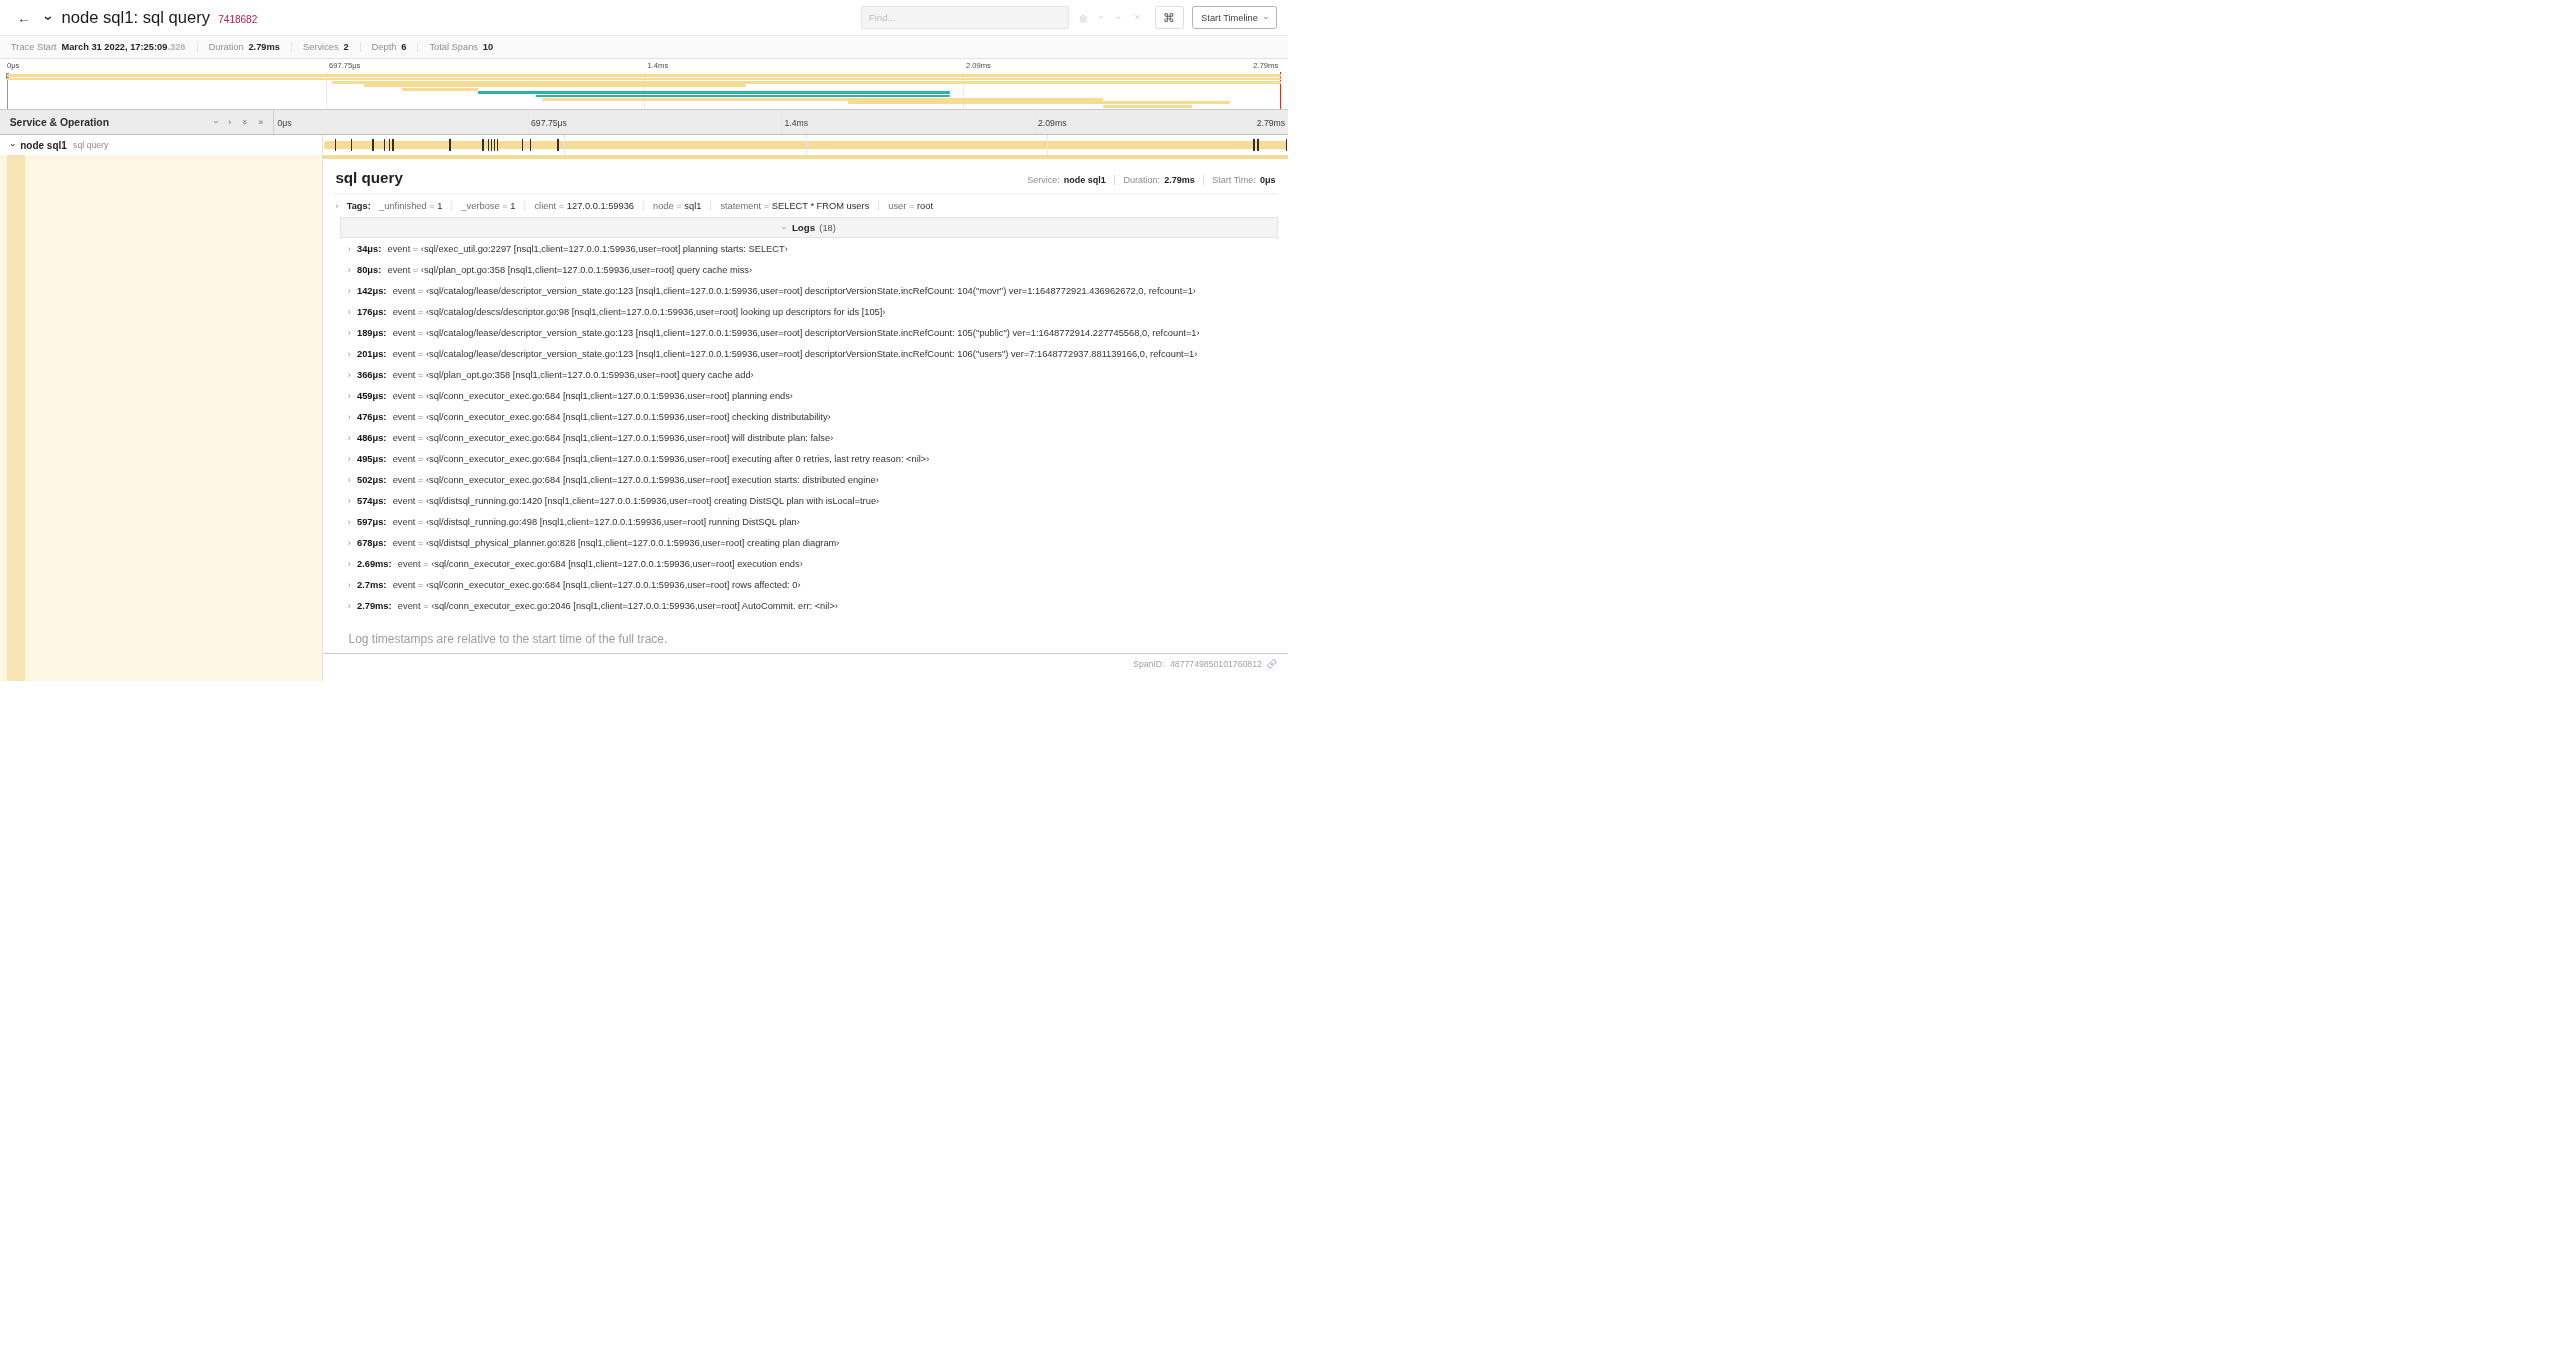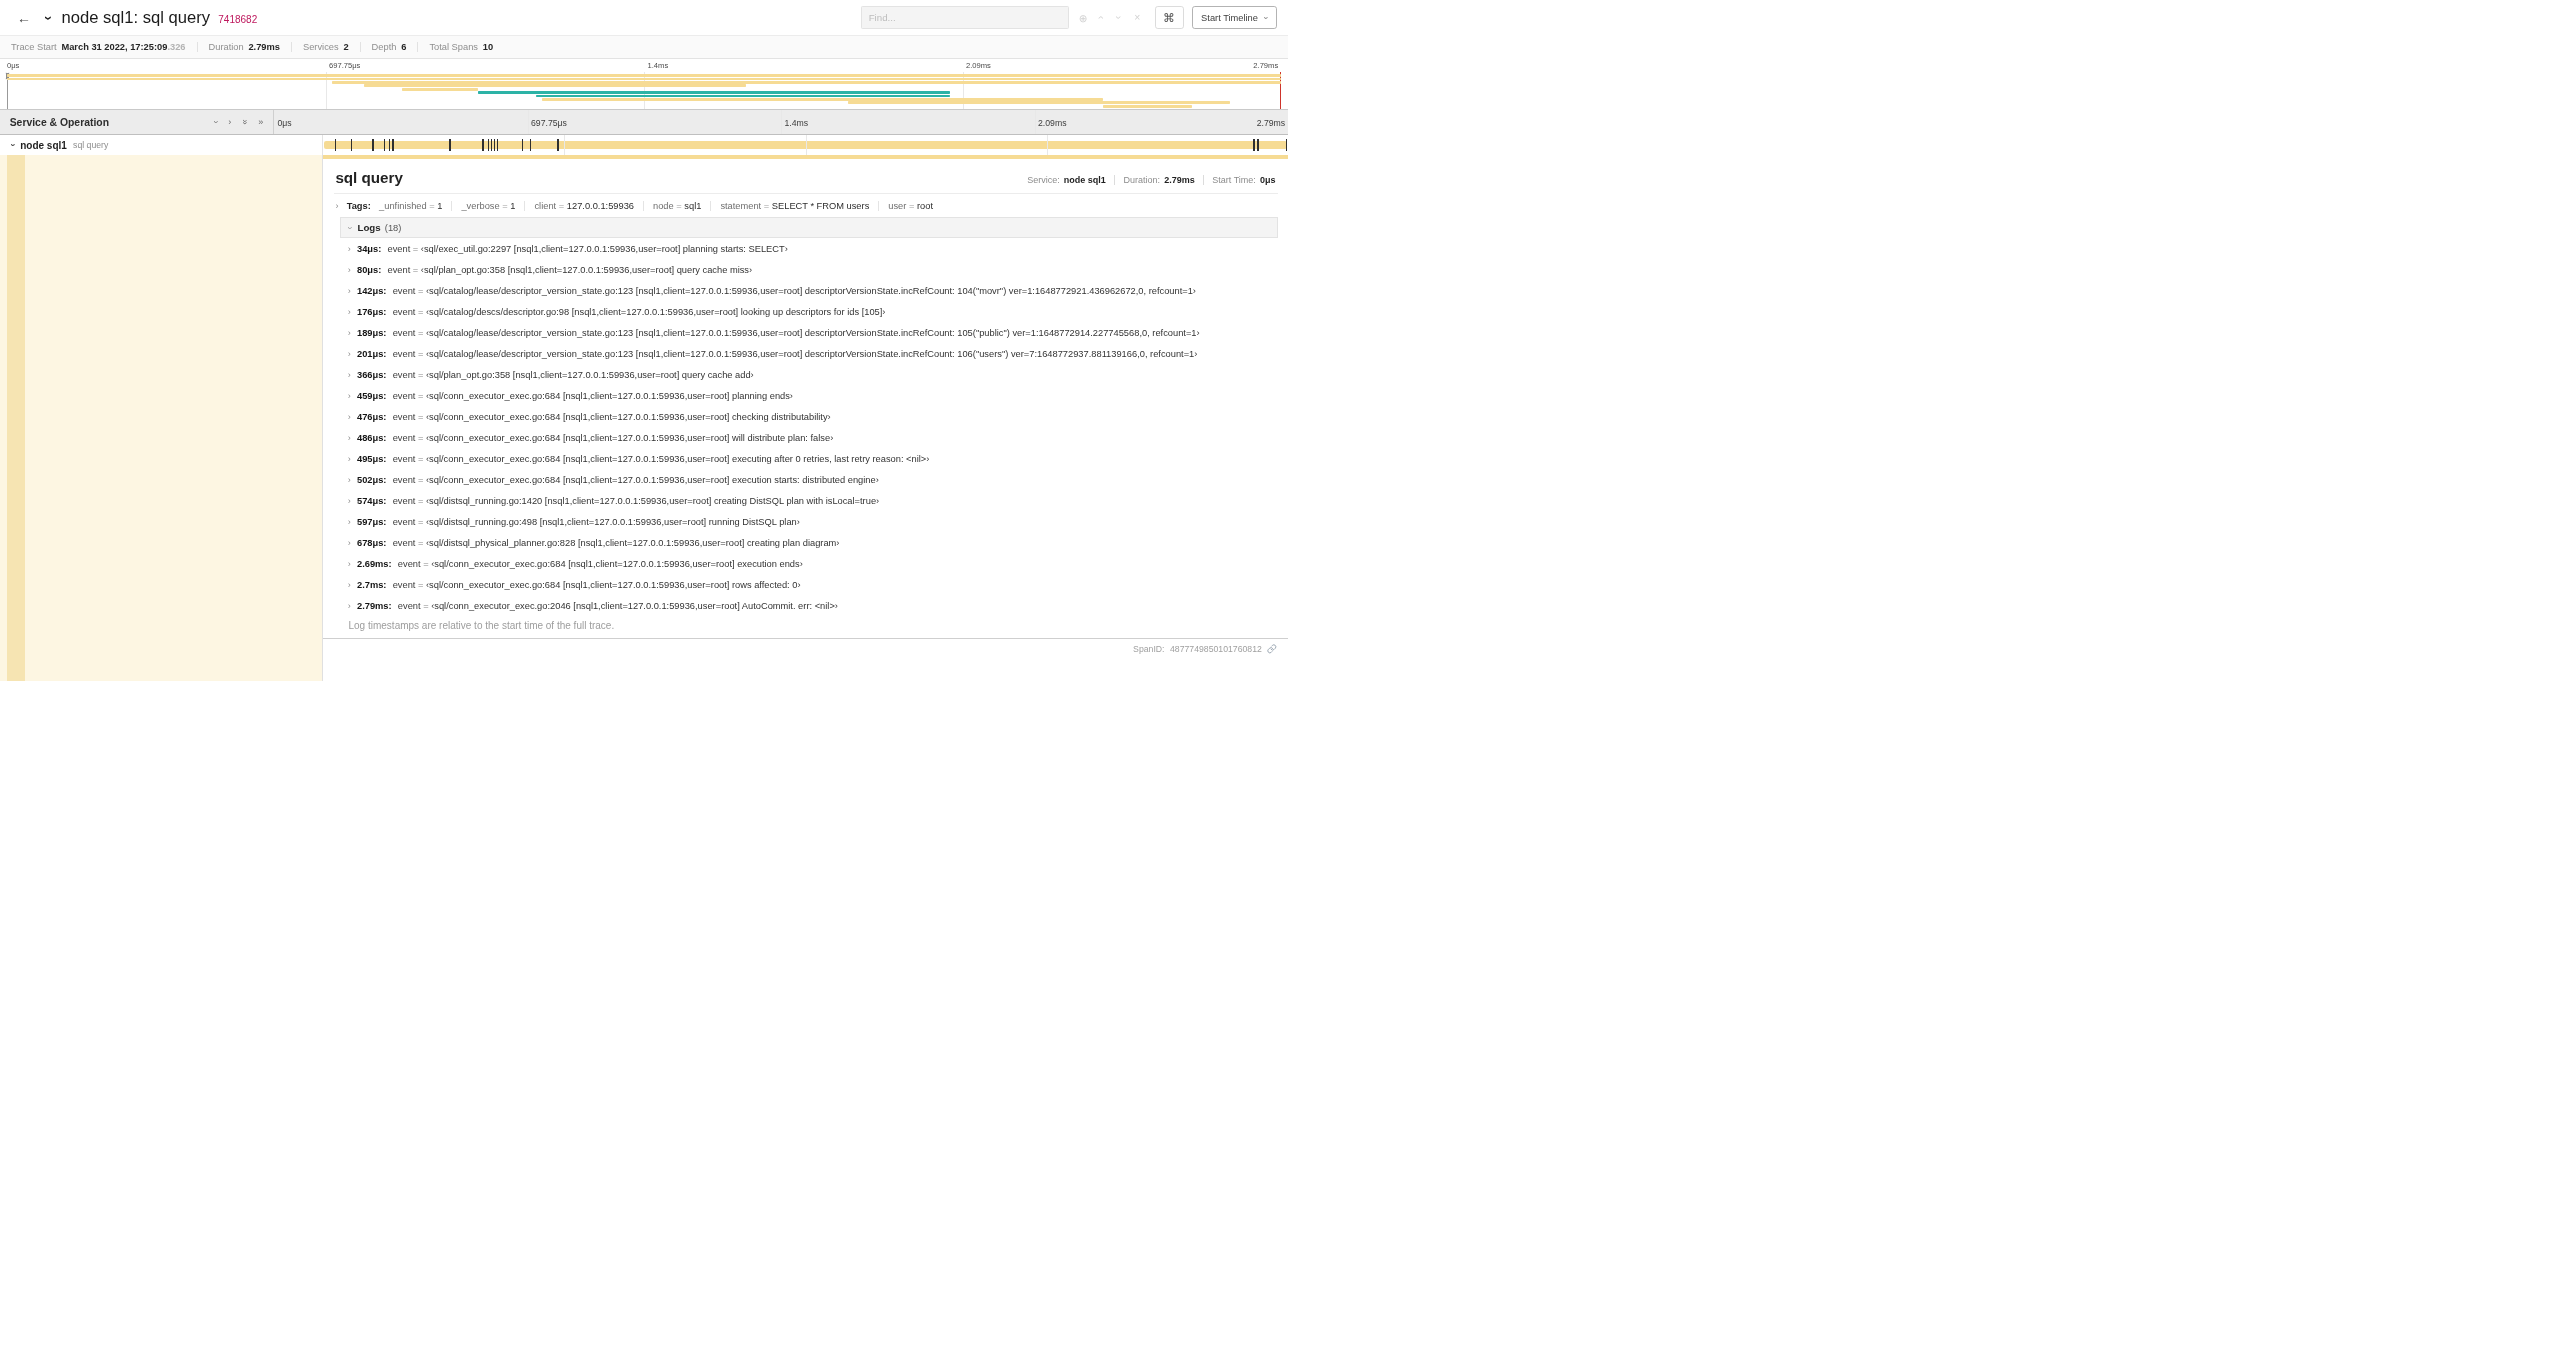--- a/index.html
+++ b/index.html
@@ -88,29 +88,29 @@
   .tags-label { font-weight:700; color:#262626; }
   .tags-list { display:flex; align-items:center; flex-wrap:wrap; }
   .tag-pair { padding:0 9px; white-space:nowrap; }
   .tag-pair:first-child { padding-left:0; }
   .tag-pair + .tag-pair { border-left:0.7px solid #e4e4e4; }
   .tag-key { color:#6f6f6f; }
   .tag-eq { color:#9f9f9f; }
   .tag-value { color:#2e2e2e; }
 
   .dp-logs { margin-left:5.5px; }
-  .logs-header { height:21px; background:#f4f4f4; border:0.7px solid #e3e3e3; display:flex; align-items:center; gap:7px; padding:0 7px; cursor:pointer; }
+  .logs-header { height:21px; background:#f4f4f4; border:0.7px solid #e3e3e3; display:flex; align-items:center; gap:7px; padding:0 7px; cursor:pointer;justify-content:center; }
   .logs-label { font-weight:700; font-size:9.7px; color:#262626; }
   .logs-count { font-size:9.3px; color:#555; margin-left:-2.8px; }
   .log-row { display:flex; align-items:baseline; gap:6.2px; padding:5.5px 0 5.5px 8.3px; font-size:9.3px; cursor:pointer; white-space:nowrap; }
   .log-time { font-weight:700; color:#141414; }
   .log-text { color:#333; }
   .log-key { color:#3c3c3c; }
   .log-eq { color:#8a8a8a; }
-  .dp-footnote { font-size:10px; color:#9d9d9d; padding:3.5px 0 7.6px 9px; }
+  .dp-footnote { font-size:12px; color:#9d9d9d; padding:3.5px 0 7.6px 9px;margin-top:12px; }
 
   .spanid-row { display:flex; justify-content:flex-end; align-items:flex-end; gap:5.5px; padding:4.8px 11px 0 0; font-size:8.7px; color:#a0a0a0; }
   .link-icon { display:flex; cursor:pointer; }
 </style>
 </head>
 <body>
 
 <div class="page">
 
   <header class="topbar">

